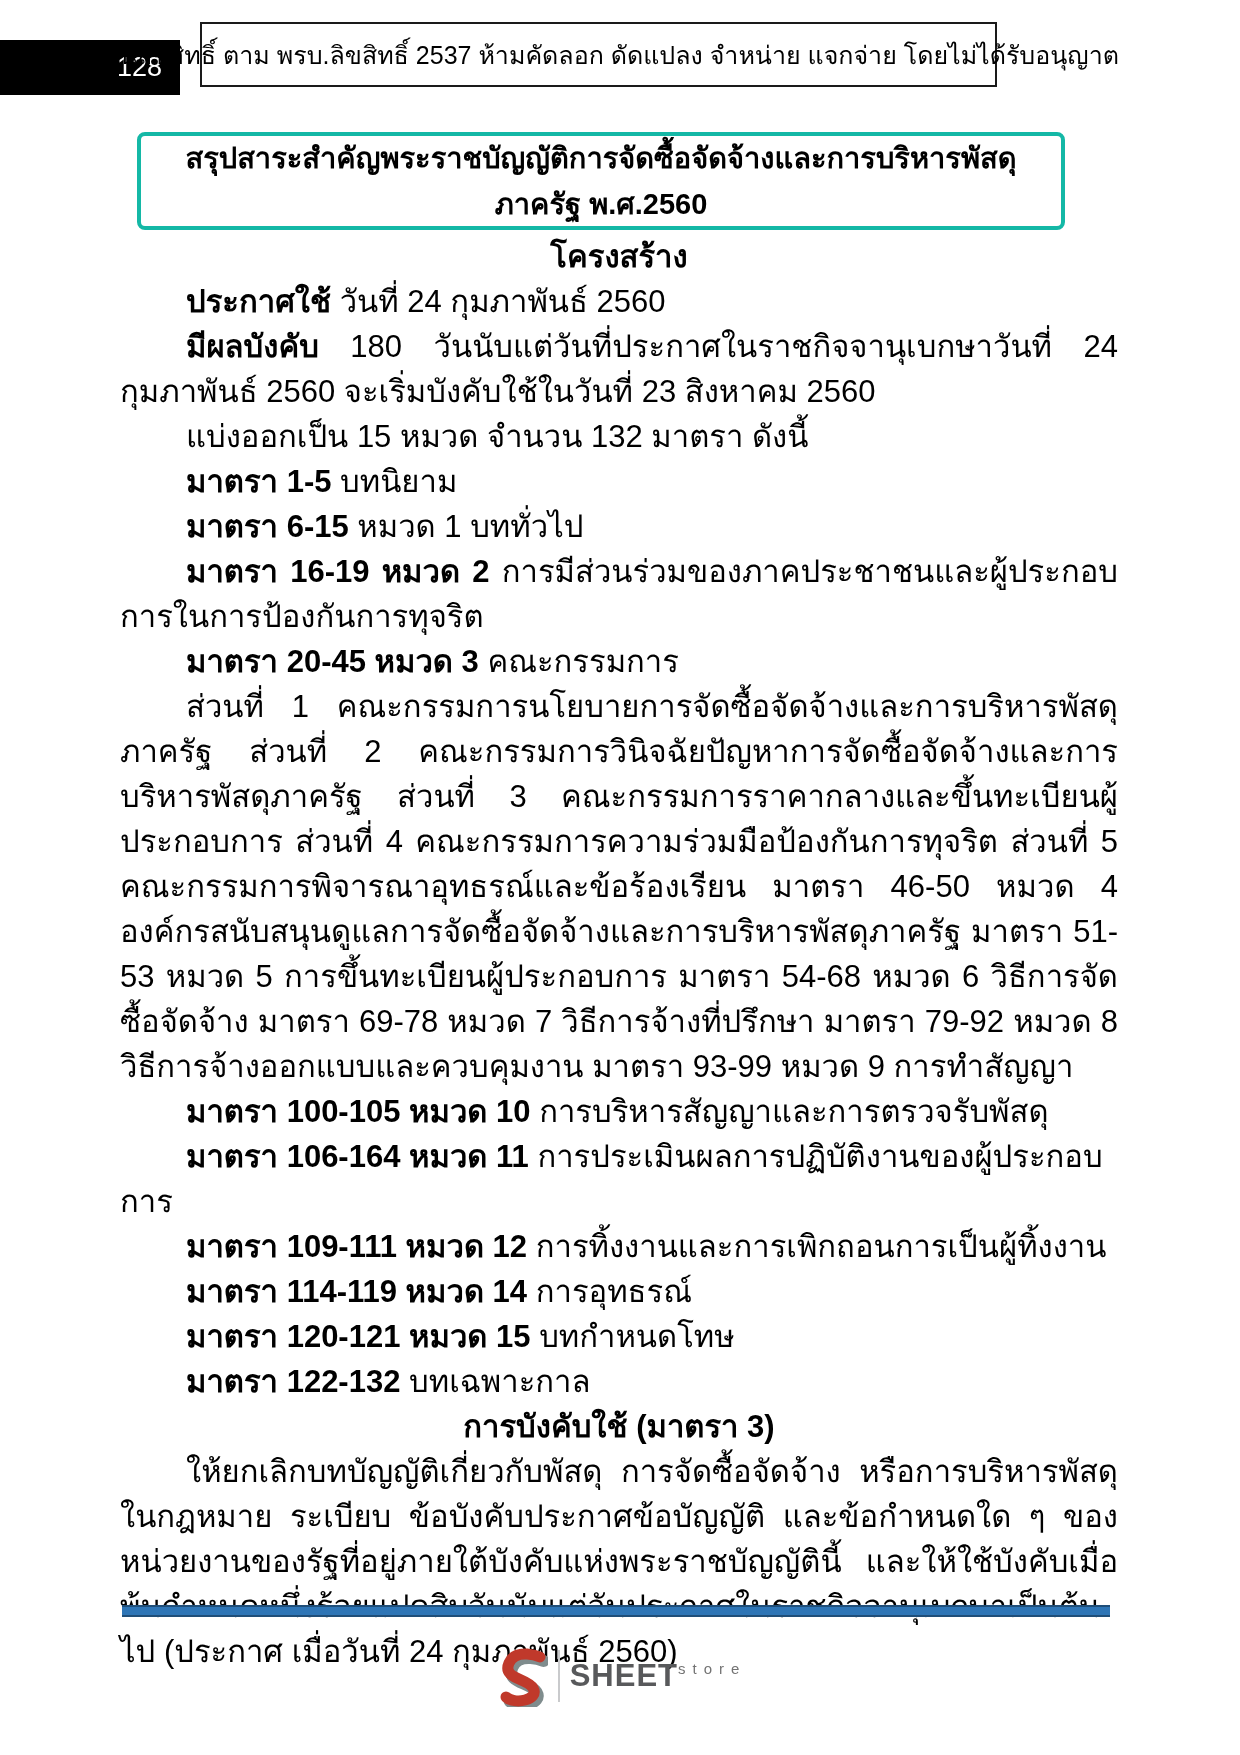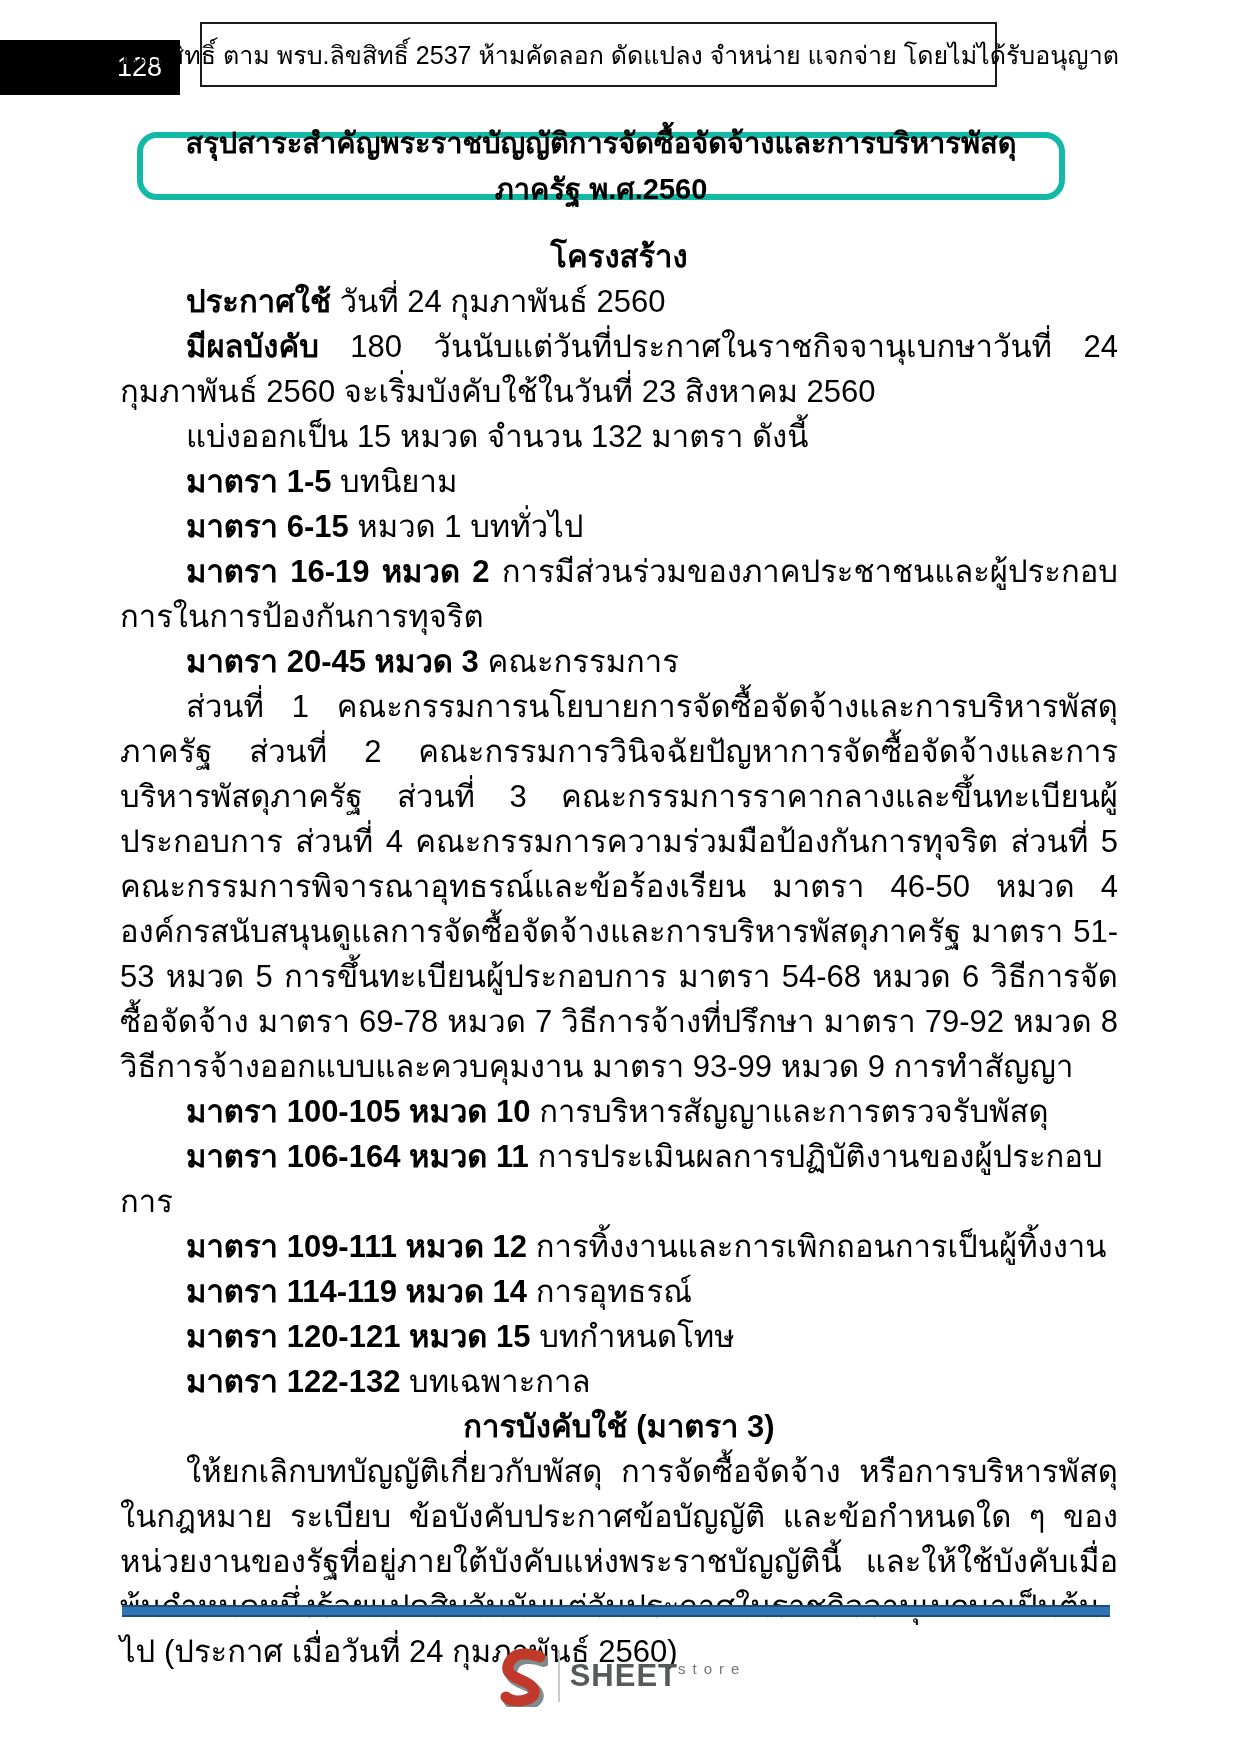--- a/index.html
+++ b/index.html
@@ -25,22 +25,22 @@
   
   .copyright-box{
     position:absolute;left:200px;top:22px;width:797px;height:65px;
     border:2px solid #1a1a1a;box-sizing:border-box;
     display:flex;align-items:center;justify-content:center;
     font-size:25px;white-space:nowrap;
   }
 
   
   .title-box{
-    position:absolute;left:137px;top:132px;width:928px;height:68px;
-    border:6px solid #14b8a6;border-radius:20px;box-sizing:border-box;
+    position:absolute;left:137px;top:132px;width:928px;height:98px;
+    border:4px solid #14b8a6;border-radius:8px;box-sizing:border-box;
     display:flex;align-items:center;justify-content:center;
     font-size:29px;font-weight:700;text-align:center;
     padding:0 20px;
   }
 
   
   .content{
     position:absolute;left:120px;right:122px;top:234px;
     font-size:31px;line-height:45px;
   }

